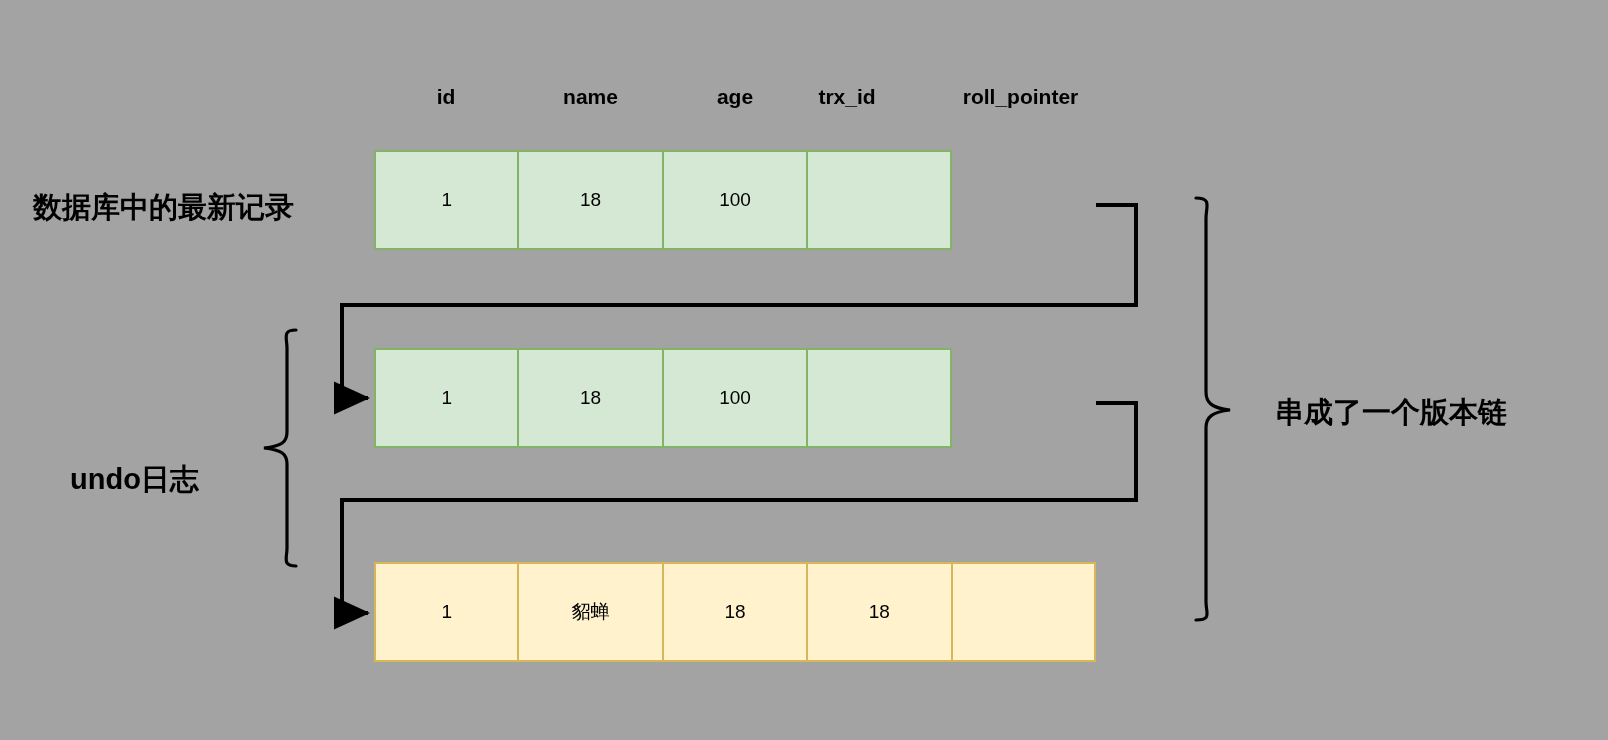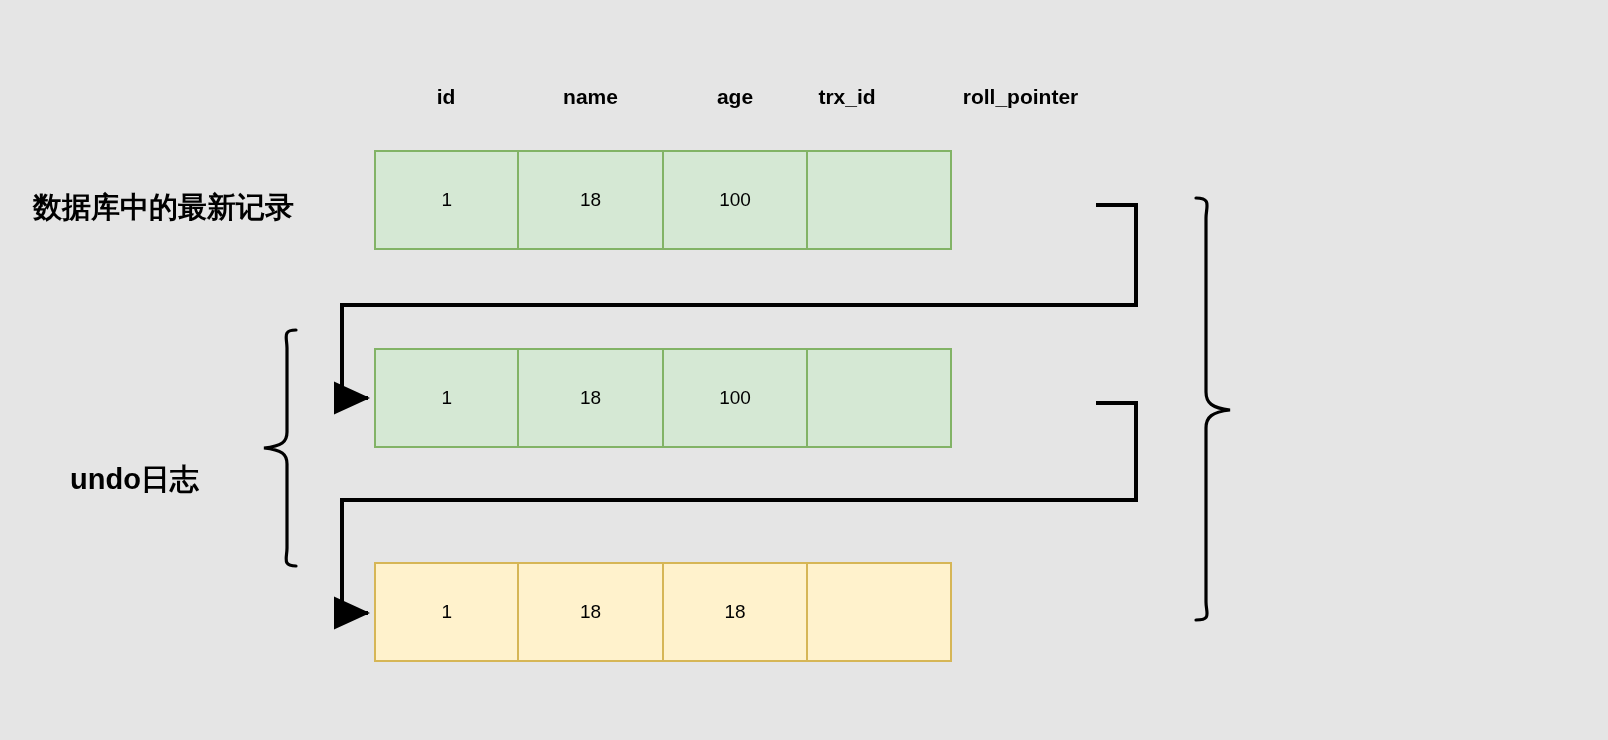--- a/index.html
+++ b/index.html
@@ -4,21 +4,21 @@
 <style>
   html, body {
     margin: 0;
     padding: 0;
     background: #ffffff;
   }
   #canvas {
     position: relative;
     width: 1608px;
     height: 740px;
-    background: #e5e5e5;
+    background: #a3a3a3;
     font-family: "Liberation Sans", "DejaVu Sans", sans-serif;
     overflow: hidden;
   }
 
   
   .col-header {
     position: absolute;
     top: 82px;
     height: 30px;
     line-height: 30px;
@@ -108,27 +108,29 @@
 
   <div id="row-undo-1" class="record-row row-green">
     <div class="cell">1</div>
     <div class="cell">18</div>
     <div class="cell">100</div>
     <div class="cell"></div>
   </div>
 
   <div id="row-undo-2" class="record-row row-yellow">
     <div class="cell">1</div>
+    <div class="cell">貂蝉</div>
     <div class="cell">18</div>
     <div class="cell">18</div>
     <div class="cell"></div>
   </div>
 
   <div id="label-latest" class="side-label">数据库中的最新记录</div>
   <div id="label-undo" class="side-label">undo日志</div>
+  <div id="label-chain" class="side-label">串成了一个版本链</div>
 
   <svg id="overlay" viewBox="0 0 1608 740" xmlns="http://www.w3.org/2000/svg">
 
     <defs>
       <marker id="arrow-head" markerWidth="9" markerHeight="9" refX="8.5" refY="4.5" orient="auto" markerUnits="strokeWidth">
         <path d="M0,0.4 L9,4.5 L0,8.6 Z" fill="#000000"></path>
       </marker>
     </defs>
 
     <path d="M1096,205 L1136,205 L1136,305 L342,305 L342,398 L368,398" fill="none" stroke="#000000" stroke-width="4" stroke-linejoin="miter" marker-end="url(#arrow-head)"></path>

